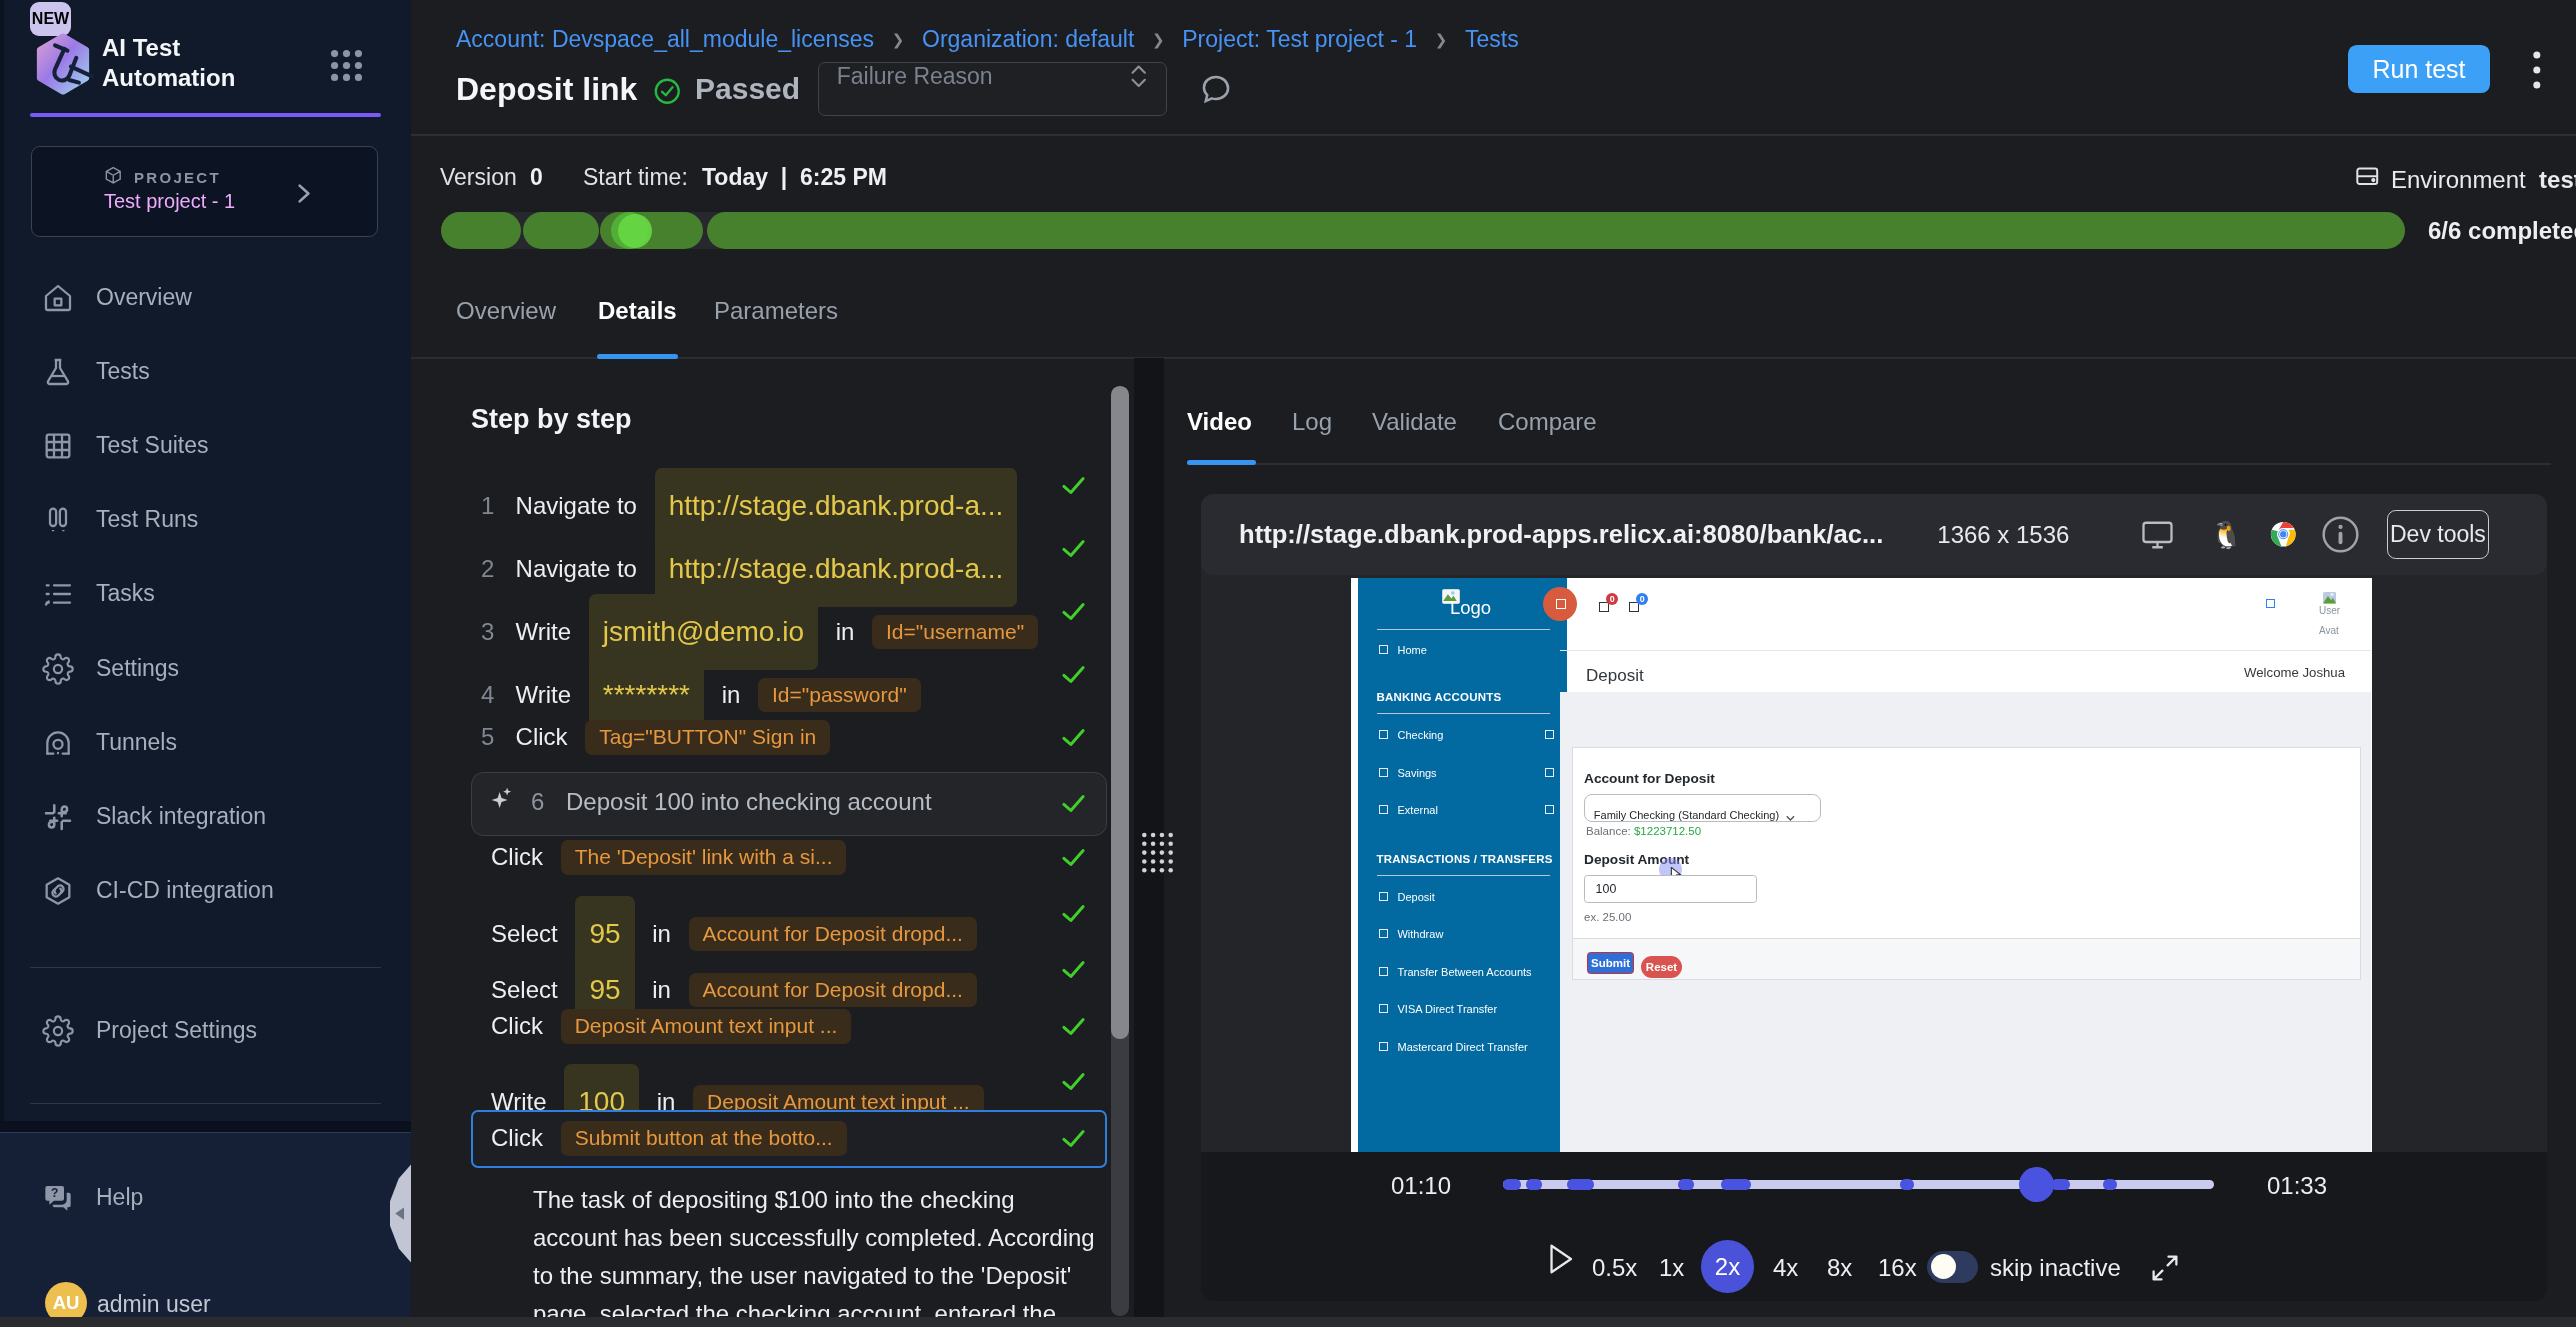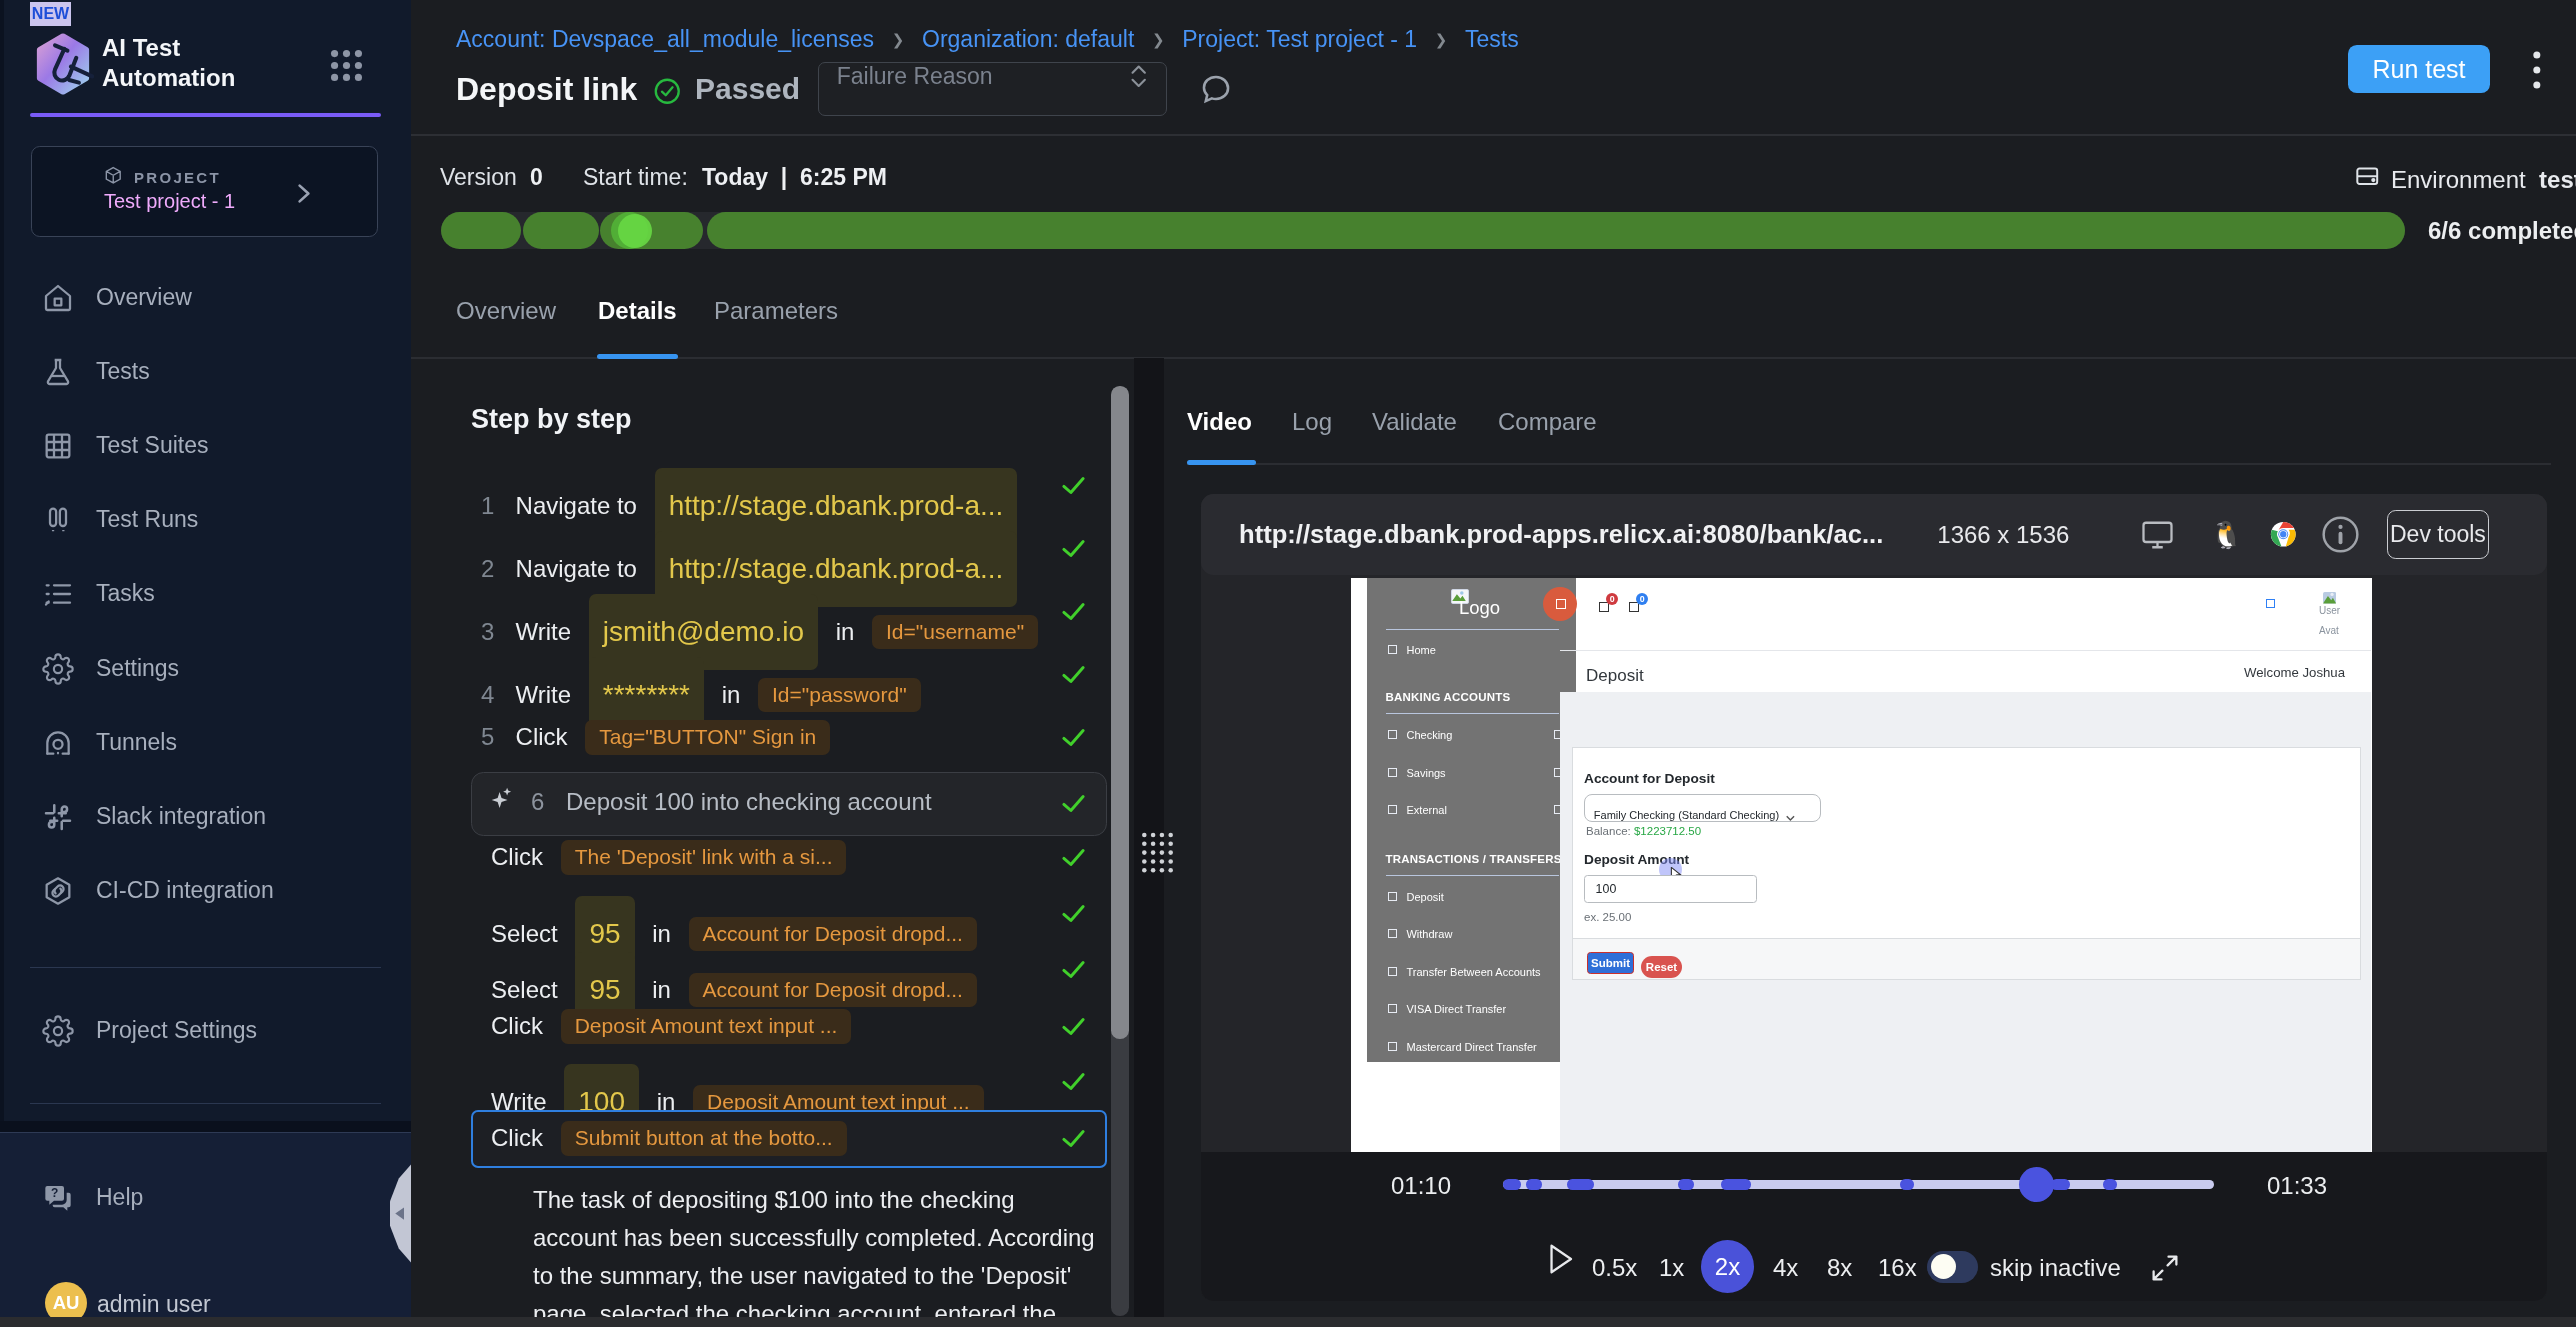--- a/index.html
+++ b/index.html
@@ -22,21 +22,21 @@
 .vmi{left:21px;width:178px;height:19.4px;display:flex;align-items:center;font-size:11px;color:#fff;white-space:nowrap}
 .vsq{display:inline-block;width:8.8px;height:8.8px;border:1.4px solid #e8ecf4;margin-right:9.7px;flex:none}
 .vsq2{display:inline-block;width:8.8px;height:8.8px;border:1.4px solid #e8ecf4;margin-left:auto;margin-right:3.5px;flex:none}
 </style>
 </head>
 <body>
 
 <div id="sb" class="a">
   <div class="a" style="left:0;top:0;width:3.5px;height:1328px;background:#0b1220"></div>
 
-  <div class="a" style="left:30px;top:1.8px;width:41px;height:24px;background:#cbc5ee;color:#1d4ed8;font-weight:bold;font-size:16px;border-radius:0;display:flex;align-items:center;justify-content:center">NEW</div>
+  <div class="a" style="left:30px;top:1.8px;width:41px;height:34px;background:#cbc5ee;color:#000000;font-weight:bold;font-size:16px;border-radius:9px;display:flex;align-items:center;justify-content:center">NEW</div>
 
   <svg class="a" style="left:32px;top:33px" width="62" height="62" viewBox="0 0 70 70">
     <defs>
         <linearGradient id="hexg" x1="0" y1="0" x2="1" y2="1">
       <stop offset="0" stop-color="#d89fd5"></stop>
           <stop offset="0.45" stop-color="#9b79e6"></stop>
           <stop offset="1" stop-color="#9ed2ee"></stop>
     </linearGradient>
       </defs>
     <path d="M35 4 L61 19 V51 L35 66 L9 51 V19 Z" fill="url(#hexg)" stroke="url(#hexg)" stroke-width="7" stroke-linejoin="round"></path>
@@ -396,21 +396,21 @@
   <svg style="margin-left:25px" width="39" height="39" viewBox="0 0 44 44" fill="none">
       <circle cx="22" cy="22" r="19" stroke="#9fa3a9" stroke-width="2.8"></circle>
       <circle cx="22" cy="13.5" r="2.4" fill="#9fa3a9"></circle>
       <rect x="19.8" y="19" width="4.4" height="14" rx="2.2" fill="#9fa3a9"></rect>
     </svg>
   <div style="margin-left:26.5px;width:102px;height:49px;border:1.8px solid #caccd1;border-radius:8.8px;display:flex;align-items:center;justify-content:center;font-size:23px;color:#e8e9ec">Dev tools</div>
 </div>
 
 <div class="a" style="left:1351px;top:578px;width:1021px;height:574px;background:#fff;overflow:hidden;font-family:'Liberation Sans',sans-serif">
 
-  <div class="a" style="left:16px;top:0;width:209px;height:484px;background:#737373;color:#fff">
+  <div class="a" style="left:7px;top:0;width:209px;height:574px;background:#0369a1;color:#fff">
     <div class="a" style="left:84px;top:10.6px;width:17.7px;height:15px;border:1.3px solid #cfd6e4;border-radius:1.8px;background:#f4f6f9"></div>
     <svg class="a" style="left:85px;top:11.5px" width="14" height="11.5" viewBox="0 0 20 16">
         <path d="M0 16 L7 6 L12 12 L15 8 L20 16 Z" fill="#5a9e3a"></path>
         <circle cx="14" cy="4" r="2.5" fill="#9ec7e8"></circle>
       </svg>
     <div class="a" style="left:92px;top:19.4px;font-size:18.5px">Logo</div>
     <div class="a" style="left:18.5px;top:51px;width:173px;height:1.3px;background:#b9c6de"></div>
     <div class="a vmi" style="top:62px"><span class="vsq"></span>Home</div>
     <div class="a" style="left:18.5px;top:113px;font-size:11.5px;font-weight:bold;letter-spacing:0.2px">BANKING ACCOUNTS</div>
     <div class="a" style="left:18.5px;top:135px;width:173px;height:1.3px;background:#b9c6de"></div>

